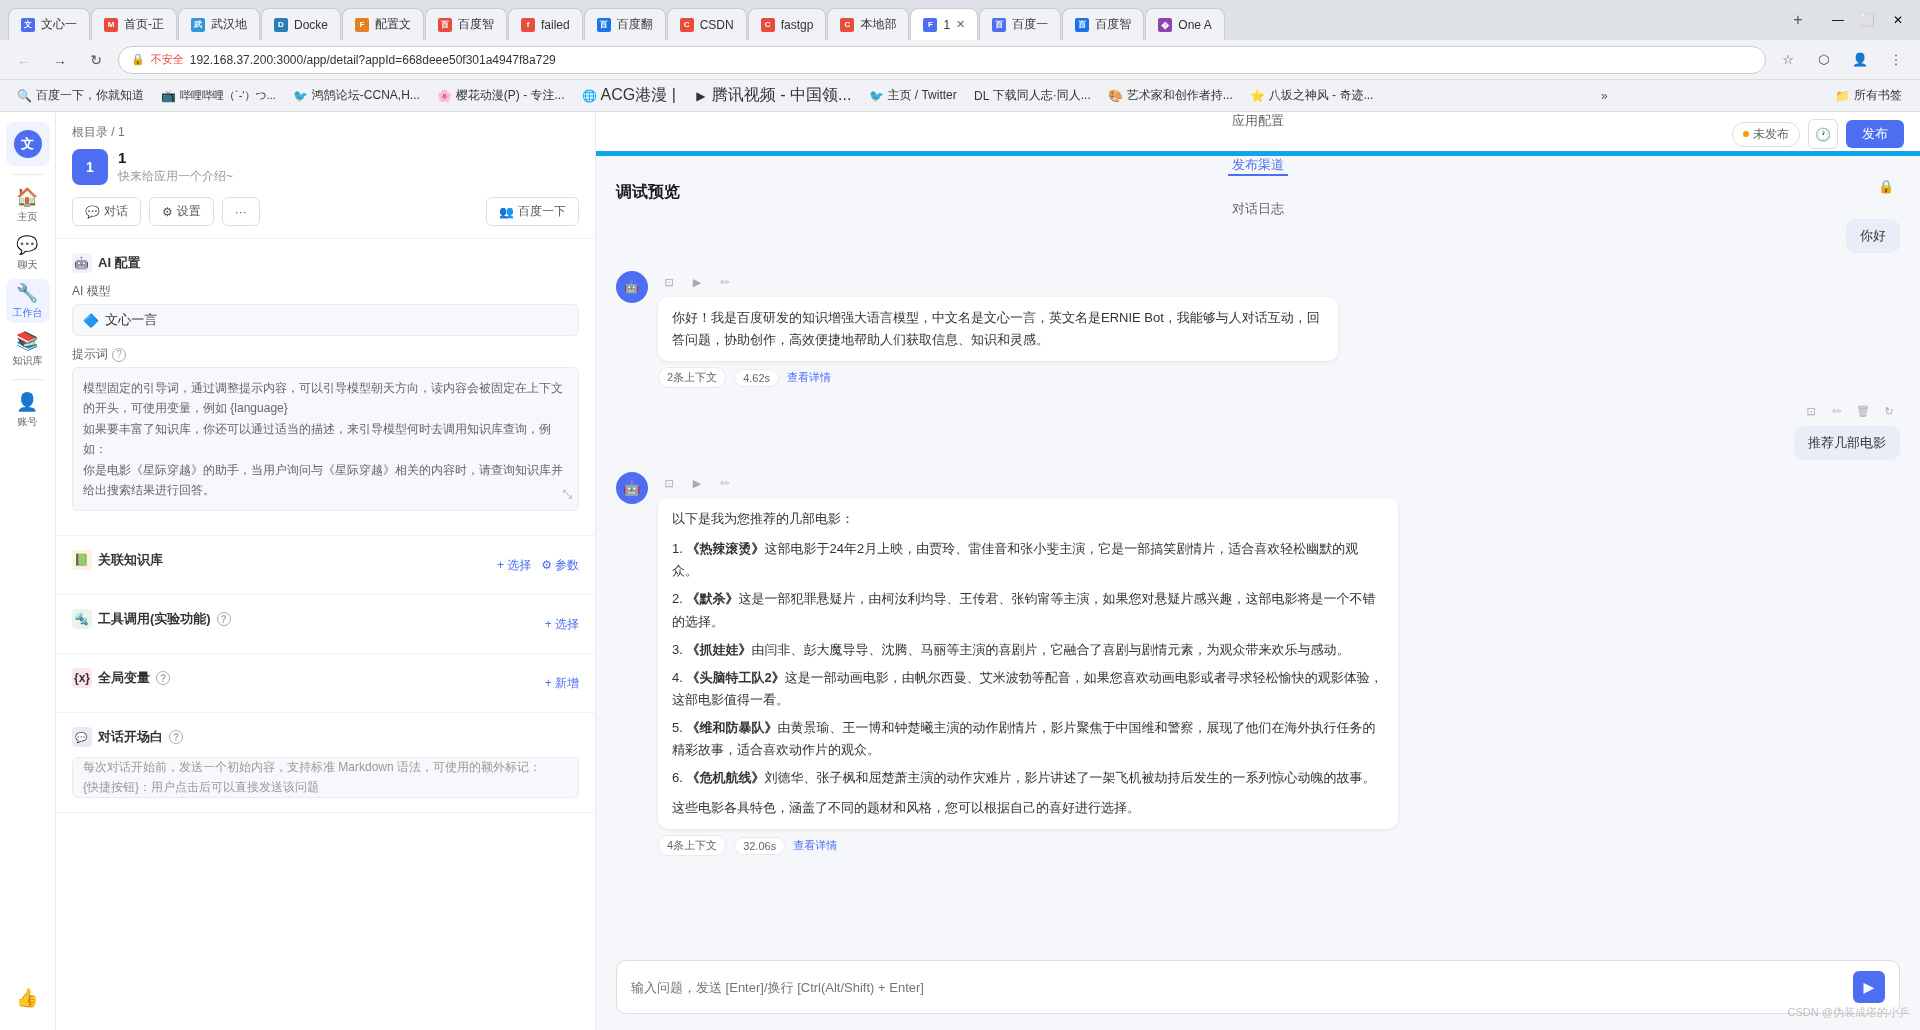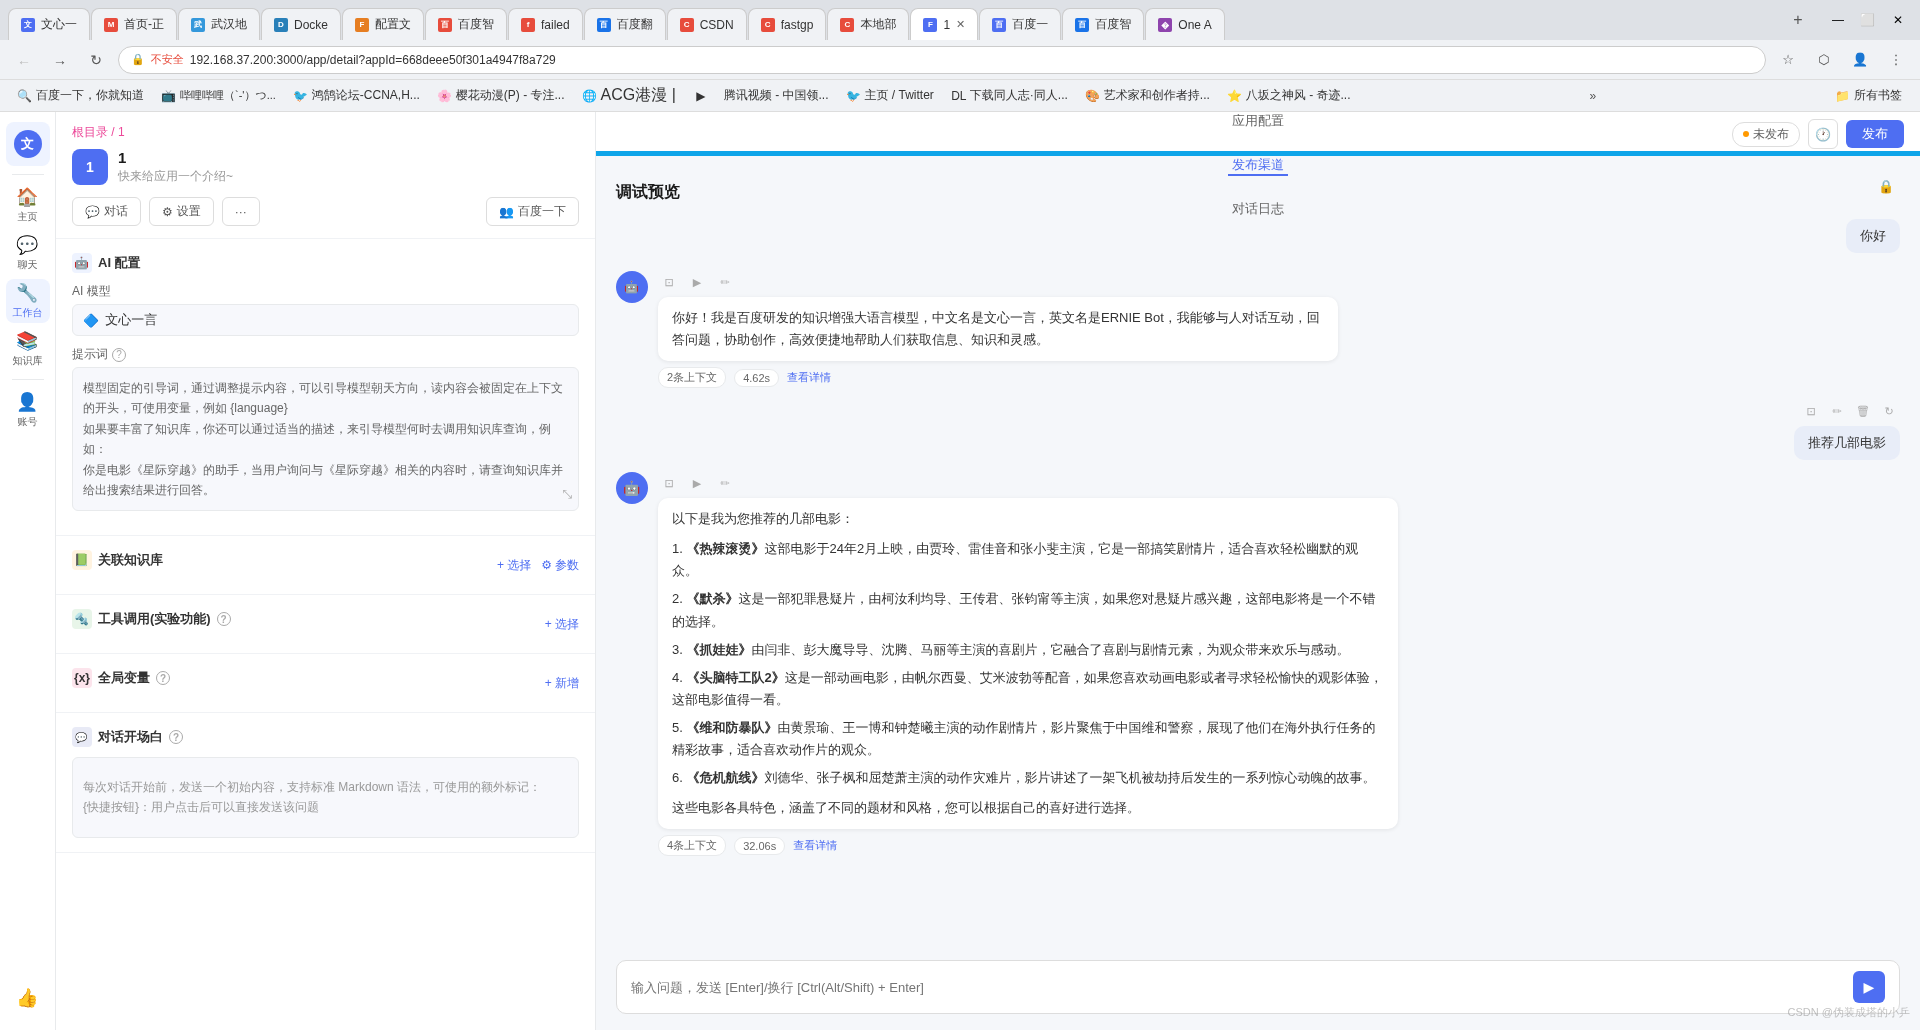--- a/index.html
+++ b/index.html
@@ -43,21 +43,21 @@
     .sidebar-icon-label { font-size: 10px; color: #666; }
     .sidebar-icon-item.active .sidebar-icon-label { color: #4e6ef2; }
     .sidebar-divider { width: 32px; height: 1px; background: #e8eaec; margin: 4px 0; }
 
     
     .content-area { flex: 1; display: flex; overflow: hidden; }
 
     
     .left-panel { width: 540px; background: #fff; border-right: 1px solid #e8eaec; display: flex; flex-direction: column; overflow-y: auto; }
     .left-panel-header { padding: 12px 16px; border-bottom: 1px solid #f0f2f5; }
-    .breadcrumb { font-size: 12px; color: #ec4899; margin-bottom: 8px; }
+    .breadcrumb { font-size: 12px; color: #737373; margin-bottom: 8px; }
     .breadcrumb span { cursor: pointer; }
     .app-info { display: flex; align-items: center; gap: 10px; }
     .app-icon { width: 36px; height: 36px; background: #4e6ef2; border-radius: 8px; display: flex; align-items: center; justify-content: center; color: white; font-weight: bold; font-size: 14px; }
     .app-name { font-size: 15px; font-weight: 600; color: #1a1a1a; }
     .app-desc { font-size: 12px; color: #999; margin-top: 2px; }
     .app-actions { display: flex; gap: 8px; margin-top: 12px; }
     .action-btn { display: flex; align-items: center; gap: 4px; padding: 5px 12px; border: 1px solid #ddd; border-radius: 6px; cursor: pointer; font-size: 12px; color: #555; background: #fff; }
     .collab-btn { display: flex; align-items: center; gap: 4px; padding: 5px 12px; border: 1px solid #ddd; border-radius: 6px; cursor: pointer; font-size: 12px; color: #555; background: #fff; margin-left: auto; }
 
     
@@ -69,21 +69,21 @@
     .field-label { font-size: 12px; color: #666; margin-bottom: 4px; }
     .field-value { font-size: 13px; color: #333; padding: 6px 10px; background: #f7f8fc; border-radius: 6px; border: 1px solid #e8eaec; }
     
     .prompt-box { background: #f7f8fc; border: 1px solid #e8eaec; border-radius: 6px; padding: 10px; font-size: 12px; color: #555; line-height: 1.6; min-height: 120px; position: relative; }
     .prompt-expand { position: absolute; bottom: 6px; right: 6px; color: #aaa; cursor: pointer; }
 
     .knowledge-row { display: flex; align-items: center; justify-content: space-between; }
     .knowledge-actions { display: flex; gap: 10px; }
     .link-btn { color: #4e6ef2; font-size: 12px; cursor: pointer; display: flex; align-items: center; gap: 3px; }
 
-    .opener-box { background: #f7f8fc; border: 1px solid #e8eaec; border-radius: 6px; padding: 20px 10px; font-size: 12px; color: #555; line-height: 1.6; }
+    .opener-box { background: #f7f8fc; border: 1px solid #e8eaec; border-radius: 6px; padding: 0 10px; font-size: 12px; color: #555; line-height: 1.6; }
     
     
     .right-area { flex: 1; display: flex; flex-direction: column; position: relative; }
     .right-top-nav { height: 44px; display: flex; align-items: center; justify-content: flex-start; gap: 24px; background: #fff; border-bottom: 5px solid #0ea5e9; position: relative; flex-direction: column; }
     .nav-tab { font-size: 13px; color: #666; cursor: pointer; padding: 0 4px; height: 44px; display: flex; align-items: center; border-bottom: 2px solid transparent; }
     .nav-tab.active { color: #4e6ef2; border-bottom-color: #4e6ef2; font-weight: 500; }
     .right-nav-actions { position: absolute; right: 16px; top: 0; height: 44px; display: flex; align-items: center; gap: 8px; }
     .unpublish-badge { background: #fff; border: 1px solid #ddd; border-radius: 12px; padding: 3px 10px; font-size: 12px; color: #666; display: flex; align-items: center; gap: 4px; }
     .unpublish-dot { width: 6px; height: 6px; background: #f90; border-radius: 50%; }
     .publish-btn { background: #4e6ef2; color: #fff; border-radius: 6px; padding: 5px 16px; font-size: 13px; cursor: pointer; border: none; }
@@ -232,21 +232,21 @@
     <div class="bookmark-item">
       <span class="bookmark-favicon" style="font-size:12px;">🌸</span>
       <span style="font-size:12px;">樱花动漫(P) - 专注...</span>
     </div>
     <div class="bookmark-item">
       <span class="bookmark-favicon" style="font-size:12px;">🌐</span>
       <span style="font-size:16px;">ACG港漫 |</span>
     </div>
     <div class="bookmark-item">
       <span class="bookmark-favicon" style="font-size:12px;">▶</span>
-      <span style="font-size:12px;margin-left:12px;">腾讯视频 - 中国领...</span>
+      <span style="font-size:16px;">腾讯视频 - 中国领...</span>
     </div>
     <div class="bookmark-item">
       <span class="bookmark-favicon" style="font-size:12px;">🐦</span>
       <span style="font-size:12px;">主页 / Twitter</span>
     </div>
     <div class="bookmark-item">
       <span class="bookmark-favicon" style="font-size:12px;">DL</span>
       <span style="font-size:12px;">下载同人志·同人...</span>
     </div>
     <div class="bookmark-item">

